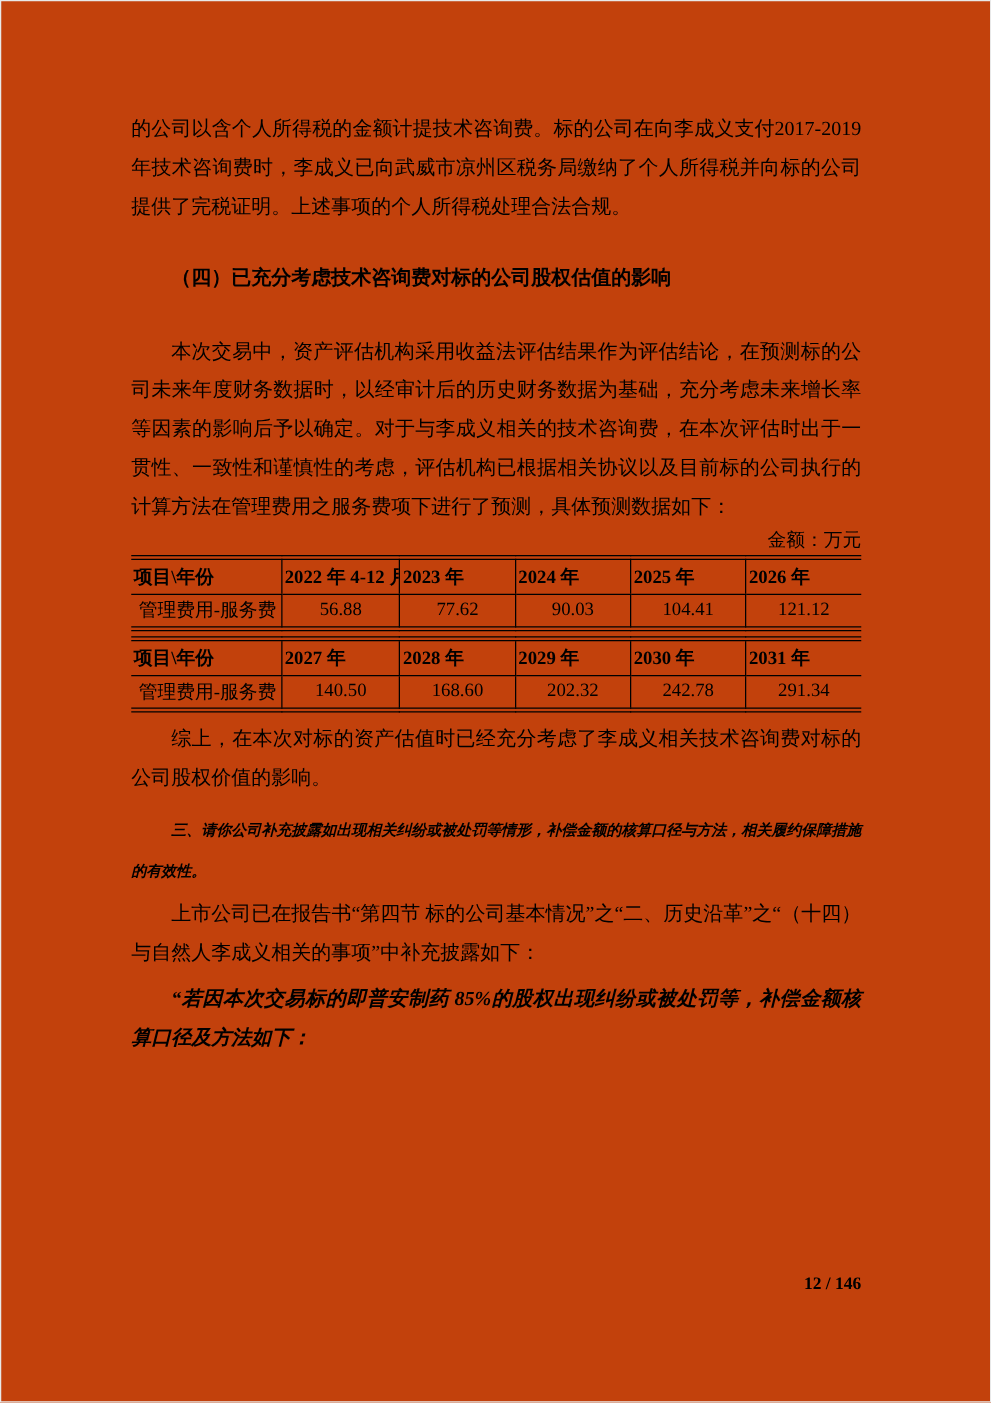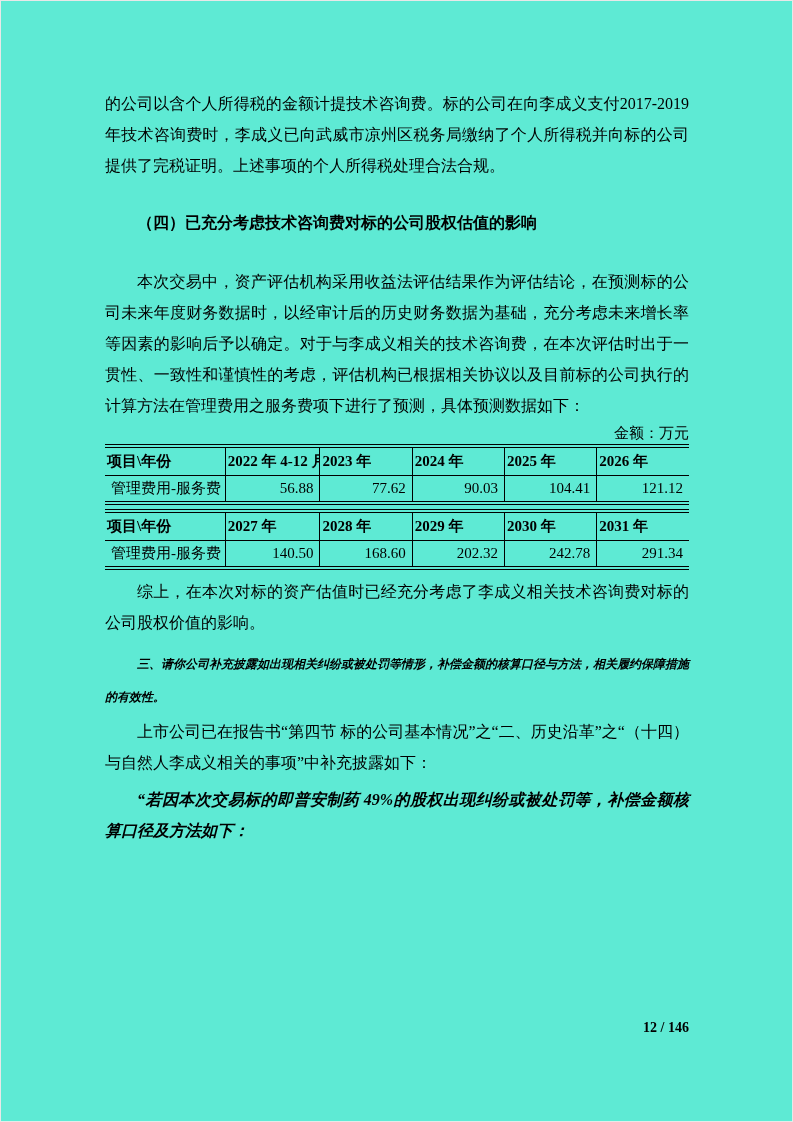--- a/index.html
+++ b/index.html
@@ -2,21 +2,21 @@
 <html><head>
 <meta charset="utf-8">
 <style>
   html,body{margin:0;padding:0;}
   body{
     width:793px;height:1122px;background:#ffffff;color:#000;
     font-family:"Liberation Serif","DejaVu Serif",serif;
     position:relative;overflow:hidden;
   }
   .page{
-    position:absolute;inset:0;background:#5eead4;
+    position:absolute;inset:0;background:#c2410c;
     box-shadow:inset 0 0 0 1px #e8e8e8;
   }
   .content{
     position:absolute;left:105px;width:584px;top:0;padding-top:88px;
   }
   .para{
     font-size:16px;line-height:31px;text-align:justify;
     margin:0;word-break:break-all;
   }
   .indent{text-indent:32px;}
@@ -35,21 +35,21 @@
     width:100%;border-collapse:collapse;margin-top:3px;
     border-top:4px double #000;border-bottom:4px double #000;
     font-size:15px;table-layout:fixed;
   }
   .fin-table th{
     font-weight:bold;text-align:left;padding:4px 2px;
     border-bottom:1px solid #000;white-space:nowrap;overflow:hidden;
   }
   .fin-table td{padding:3px 6px;white-space:nowrap;overflow:hidden;}
   .fin-table th + th, .fin-table td + td{border-left:1px solid #000;}
-  .fin-table td.num{text-align:right;}
+  .fin-table td.num{text-align:center;}
   .fin-table td.label{text-align:left;}
   .cont-label{margin-top:9px;line-height:26px;}
   .p-sum{margin-top:6px;}
   .p-disc{margin-top:2px;}
   .quote{
     font-weight:bold;font-style:italic;
     font-size:16px;line-height:31px;text-align:justify;margin:0;
     text-indent:32px;word-break:break-all;
   }
   .q1{margin-top:6px;}
@@ -135,19 +135,19 @@
         </tr>
       </tbody>
     </table>
 
     <p class="para indent p-sum">综上，在本次对标的资产估值时已经充分考虑了李成义相关技术咨询费对标的公司股权价值的影响。</p>
 
     <h3 class="h-bold h3">三、请你公司补充披露如出现相关纠纷或被处罚等情形，补偿金额的核算口径与方法，相关履约保障措施的有效性。</h3>
 
     <p class="para indent p-disc">上市公司已在报告书“第四节 标的公司基本情况”之“二、历史沿革”之“（十四）与自然人李成义相关的事项”中补充披露如下：</p>
 
-    <p class="quote q1">“若因本次交易标的即普安制药 49%的股权出现纠纷或被处罚等，补偿金额核算口径及方法如下：</p>
+    <p class="quote q1">“若因本次交易标的即普安制药 85%的股权出现纠纷或被处罚等，补偿金额核算口径及方法如下：</p>
 
 
   </div>
 
   <div class="page-footer">12 / 146</div>
 </div>
 
 </body></html>

